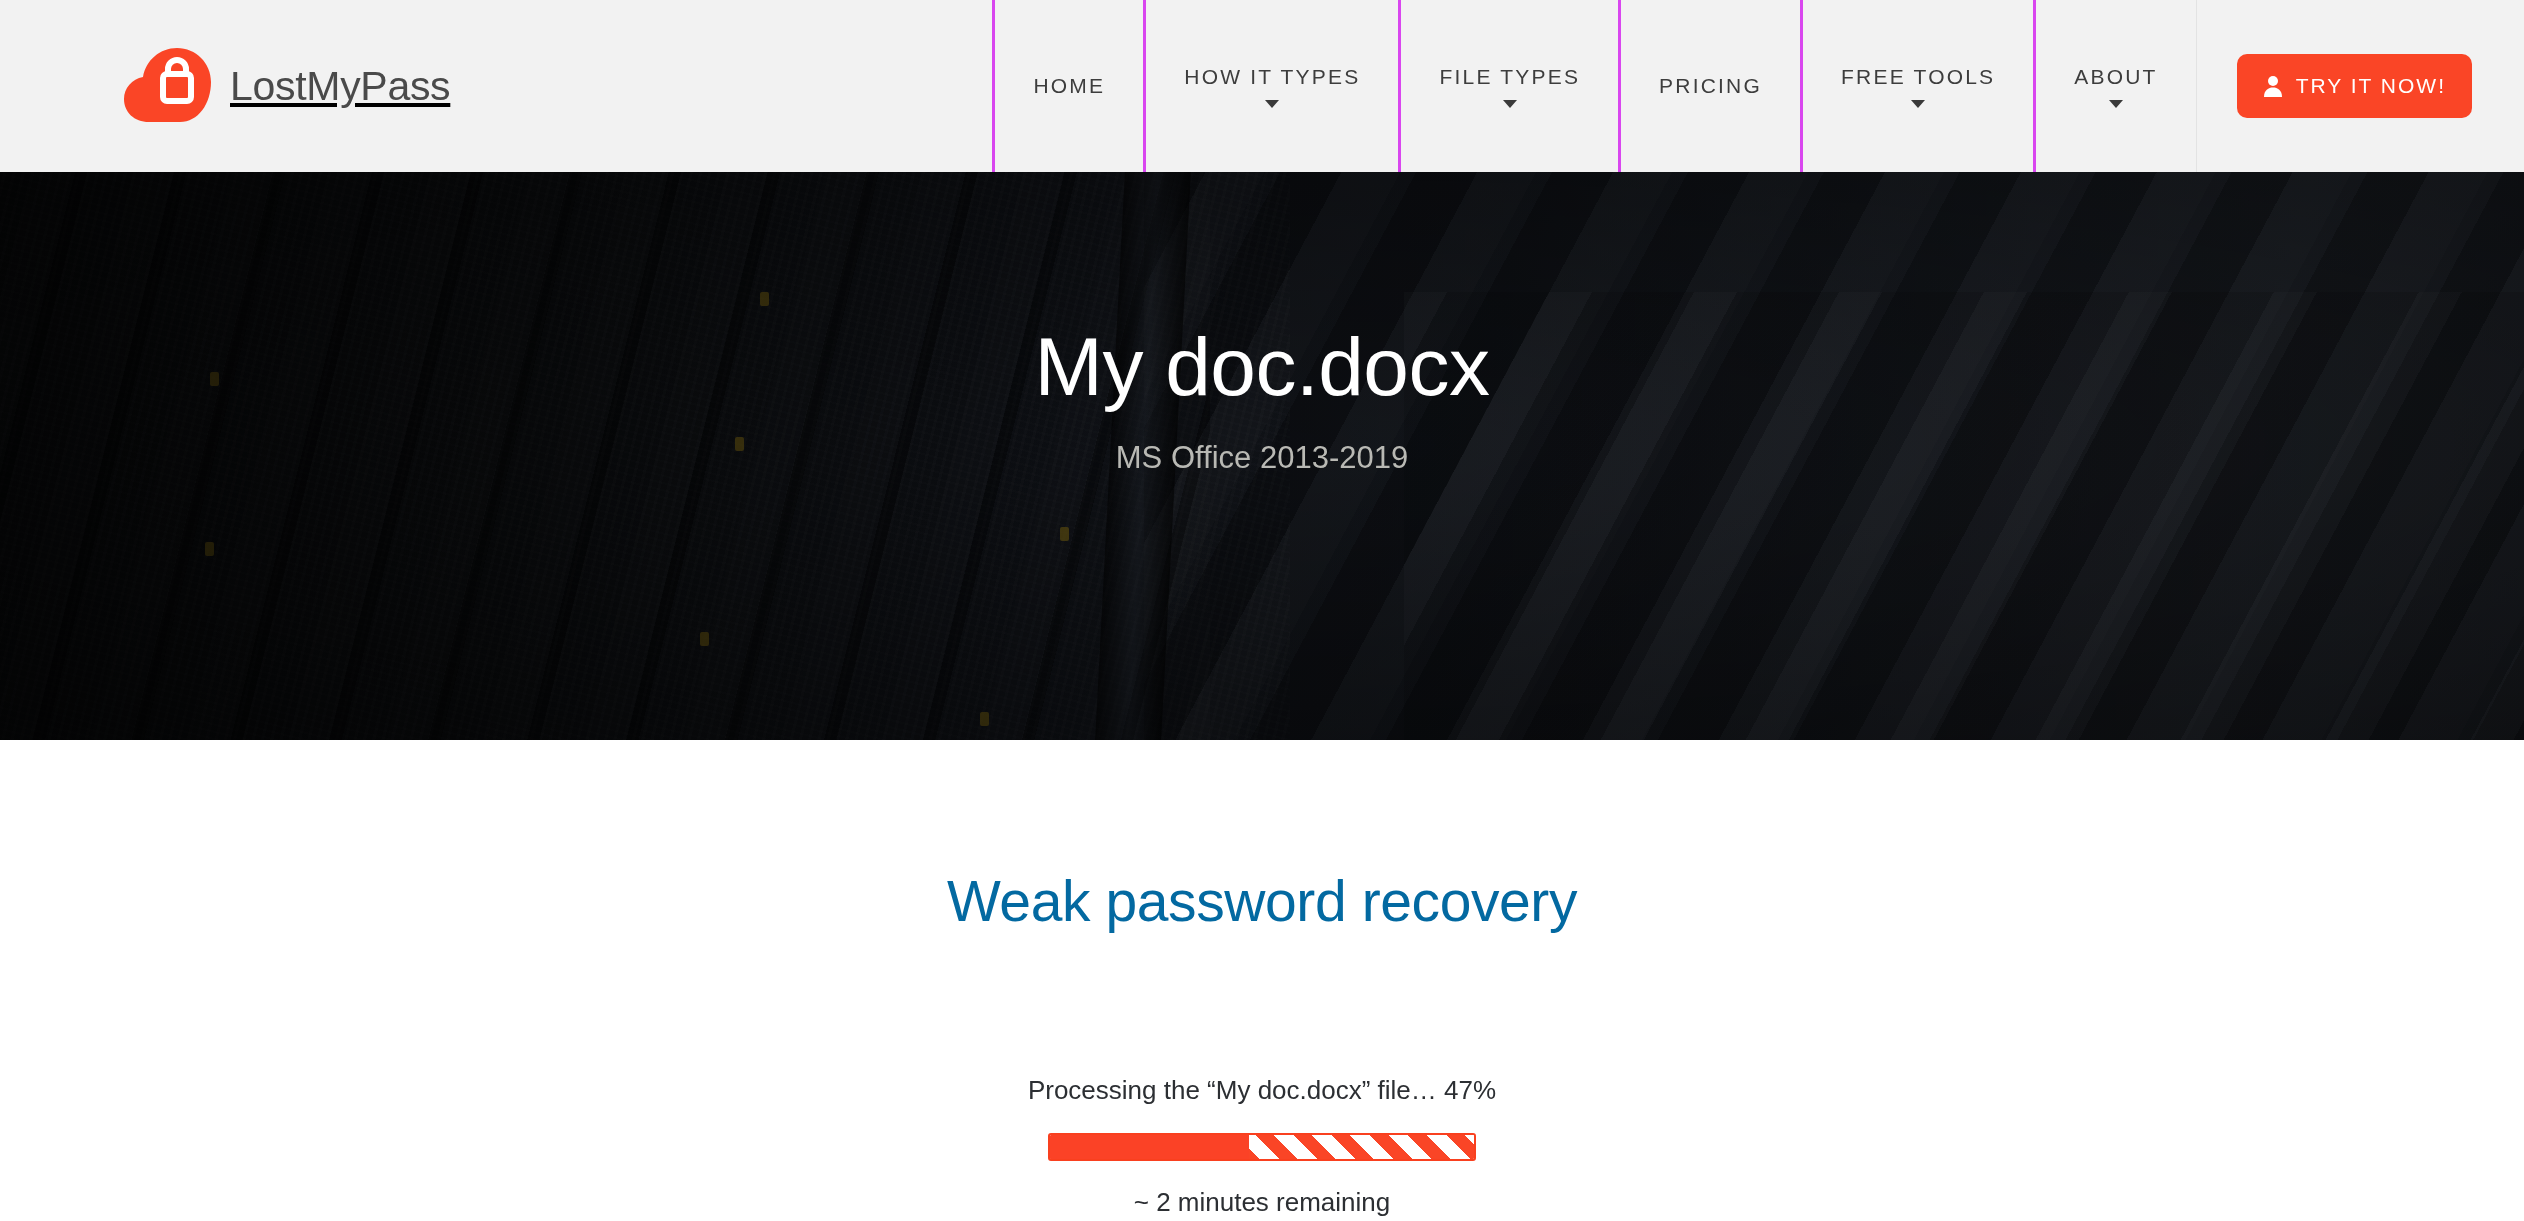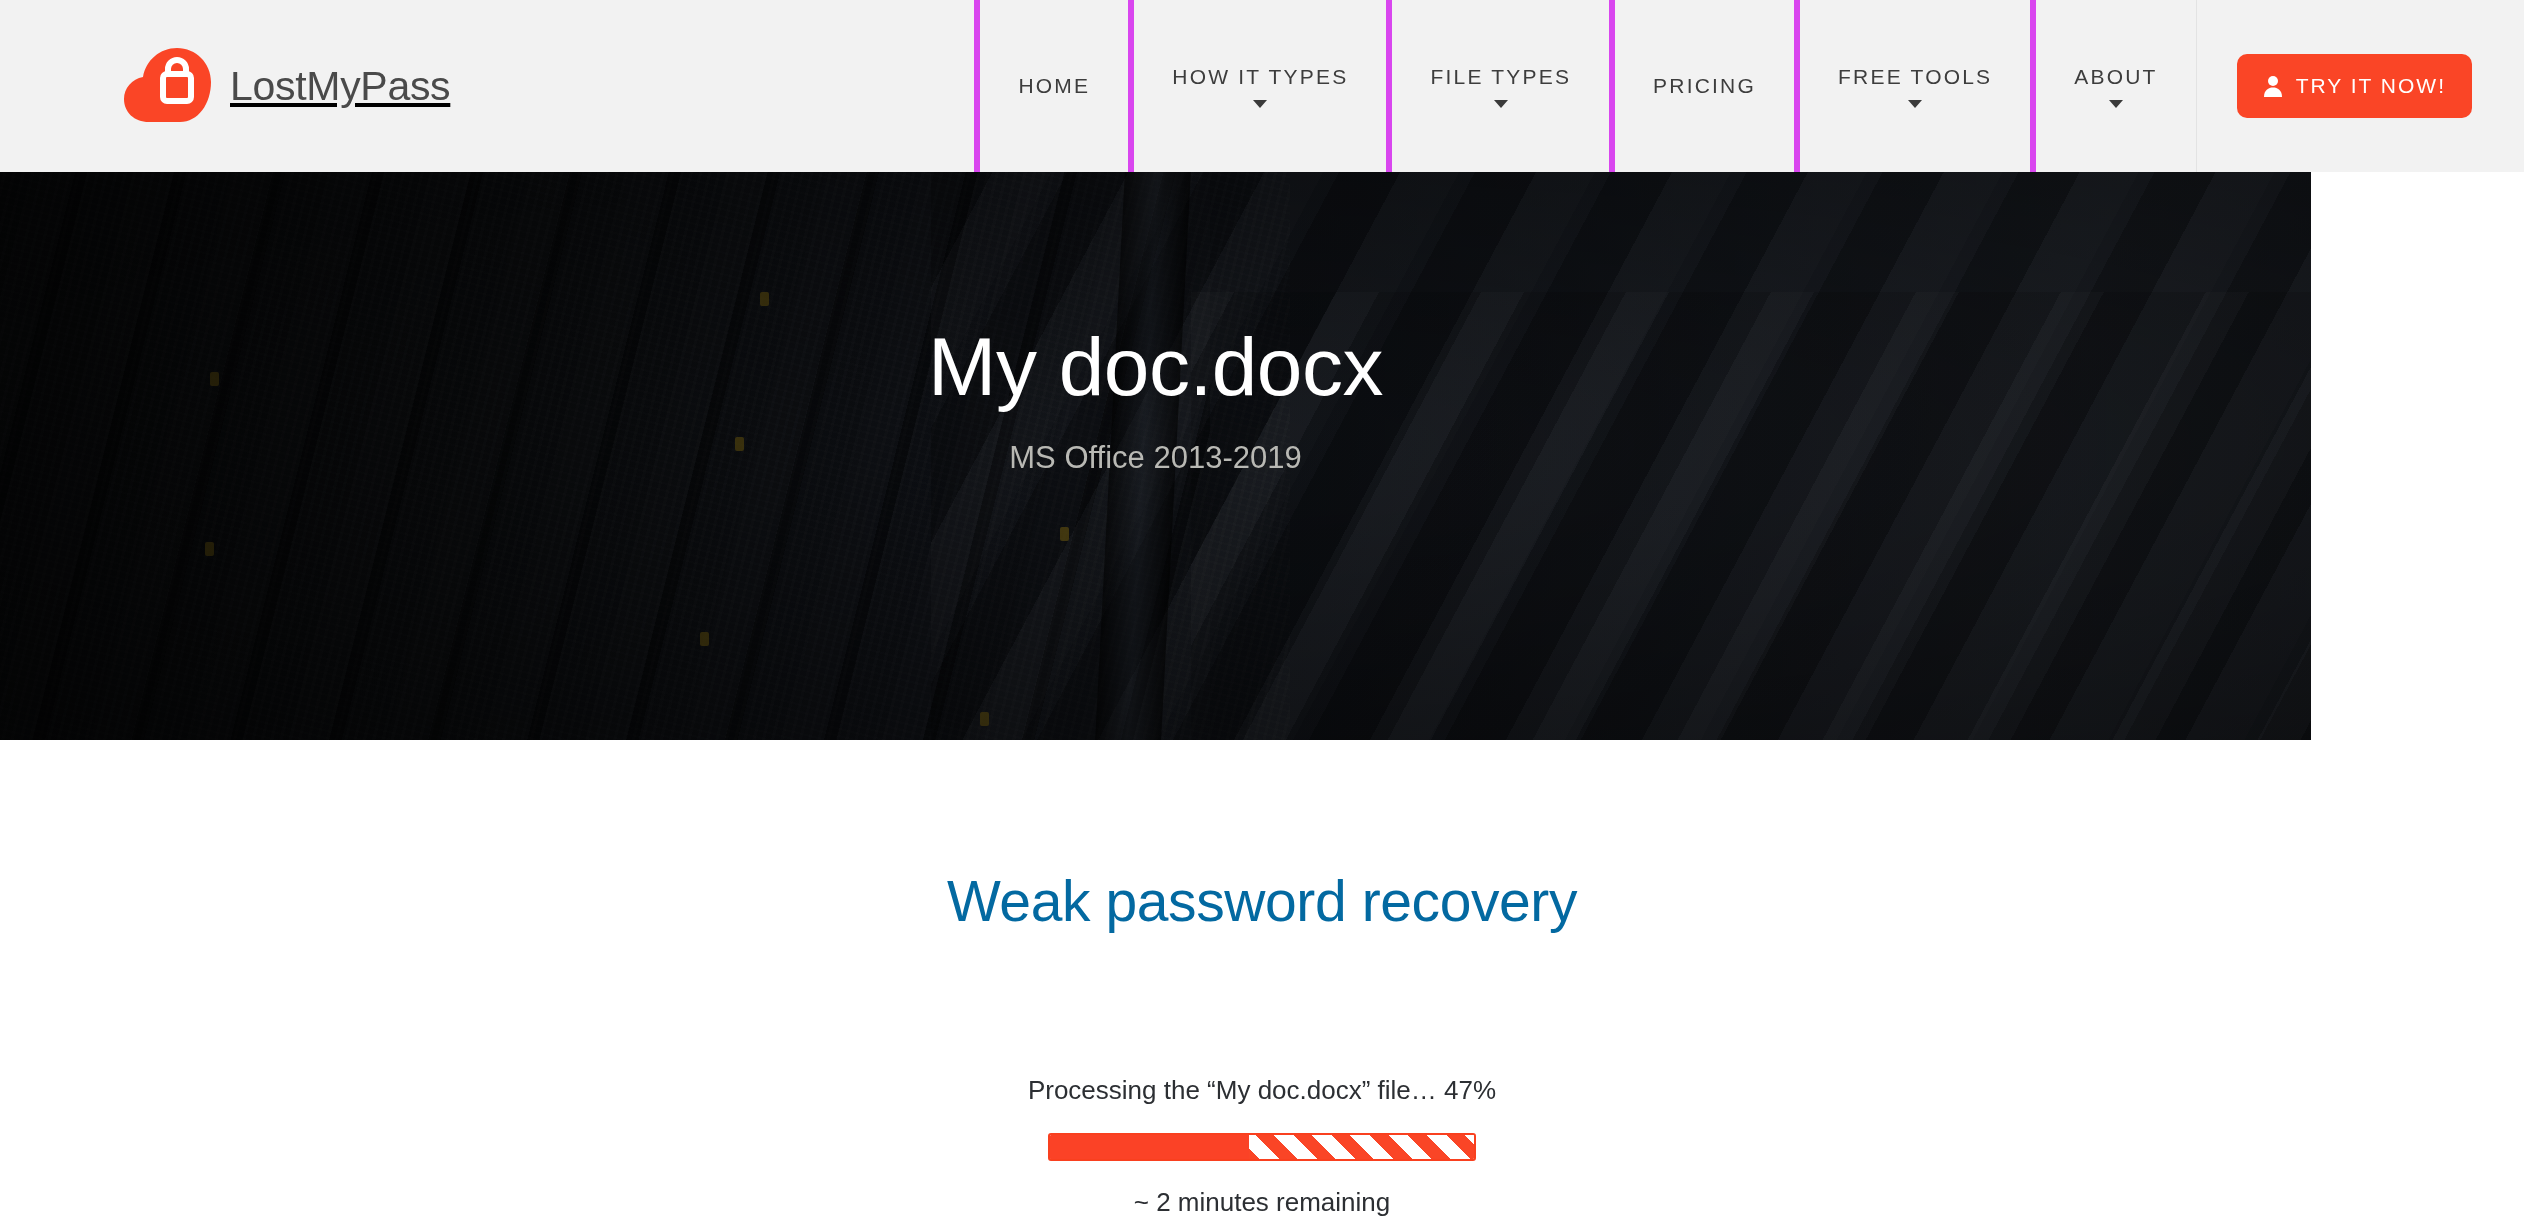--- a/index.html
+++ b/index.html
@@ -32,21 +32,21 @@
 
   .nav {
     display:flex; align-items:stretch; height:100%;
     flex:0 0 auto;
   }
   .nav-item {
     position:relative;
     display:flex; flex-direction:column;
     align-items:center; justify-content:center;
     padding:0 38px;
-    border-left:6px solid #d946ef;
+    border-left:3px solid #d946ef;
     height:100%;
     cursor:pointer;
     min-width:0;
   }
   .nav-item:last-of-type { border-right:1px solid #e3e3e3;justify-content:center; }
   .nav-label {
     font-size:21px; letter-spacing:2.2px;
     color:#3d3d3d; white-space:nowrap;
     font-weight:400;
   }
@@ -74,21 +74,21 @@
     font-size:21px; letter-spacing:2px;
     cursor:pointer;
     white-space:nowrap;
     font-family:"Liberation Sans", sans-serif;
   }
   .user-icon { width:20px; height:22px; display:block; flex:0 0 auto; }
 
   
   .hero {
     position:relative;
-    width:2311px; height:568px;
+    width:2524px; height:568px;
     overflow:hidden;
     background:#b91c1c;
   }
   .hero-bg { position:absolute; inset:0; }
   
   .bg-base {
     position:absolute; inset:0;
     background:
       linear-gradient(100deg,
         #0c0e11 0%, #0f1216 22%, #141820 42%,

